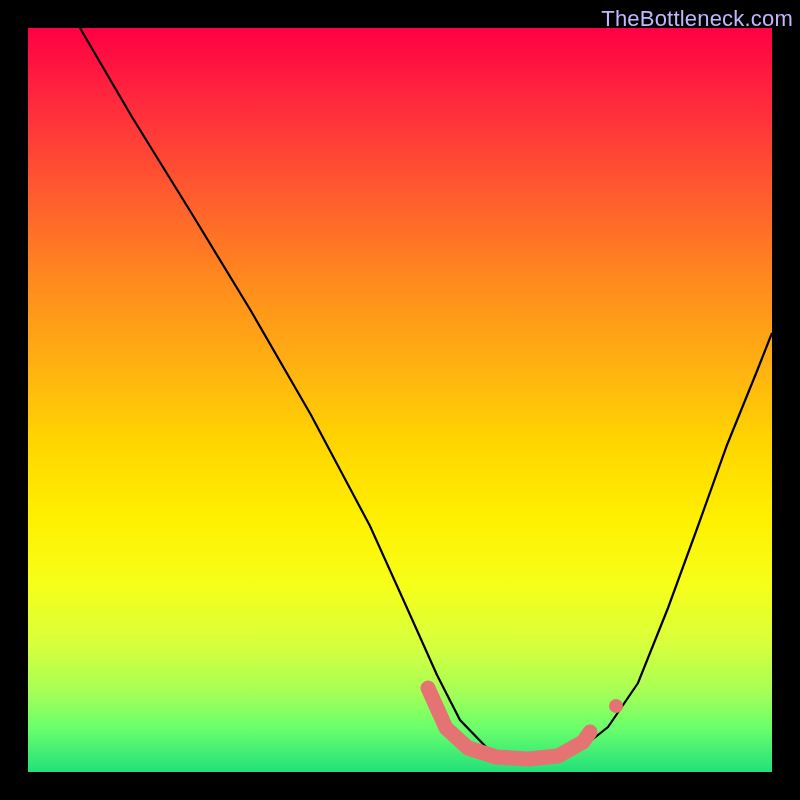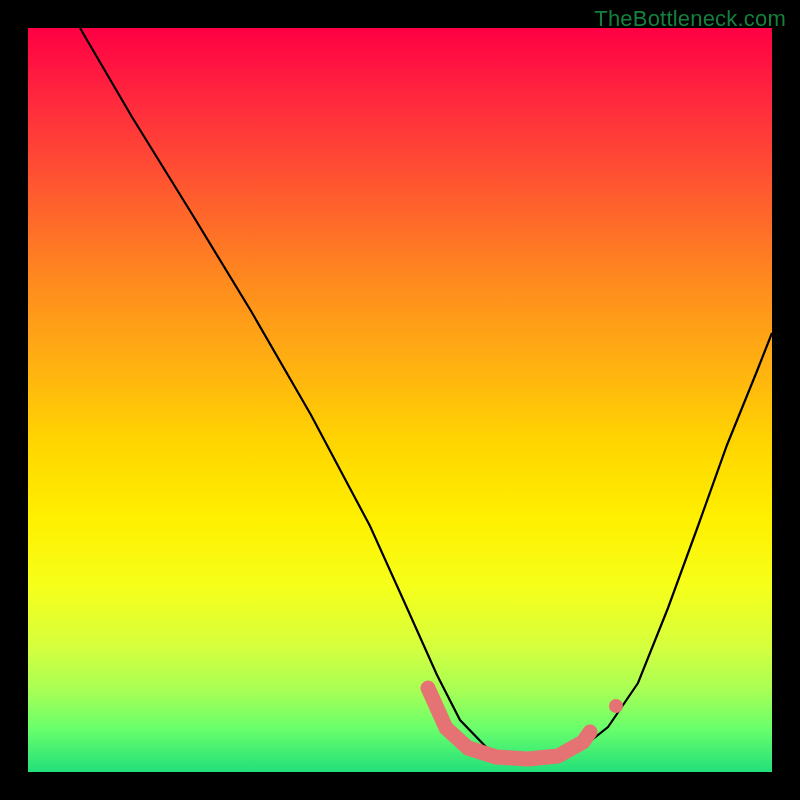--- a/index.html
+++ b/index.html
@@ -37,24 +37,24 @@
       #f6ff1a 75%,
       #d6ff3d 83%,
       #a8ff55 89%,
       #6bff6b 94%,
       #22e07a 100%
     );
   }
   .watermark {
     position: absolute;
     top: 6px;
-    right: 14px;
+    right: 7px;
     font-family: Arial, Helvetica, sans-serif;
     font-size: 22px;
-    color: #15803d;
+    color: #c4b5fd;
     font-weight: 500;
     letter-spacing: 0.2px;
   }
   svg.curve {
     position: absolute;
     left: 0;
     top: 0;
   }
 </style>
 </head>

